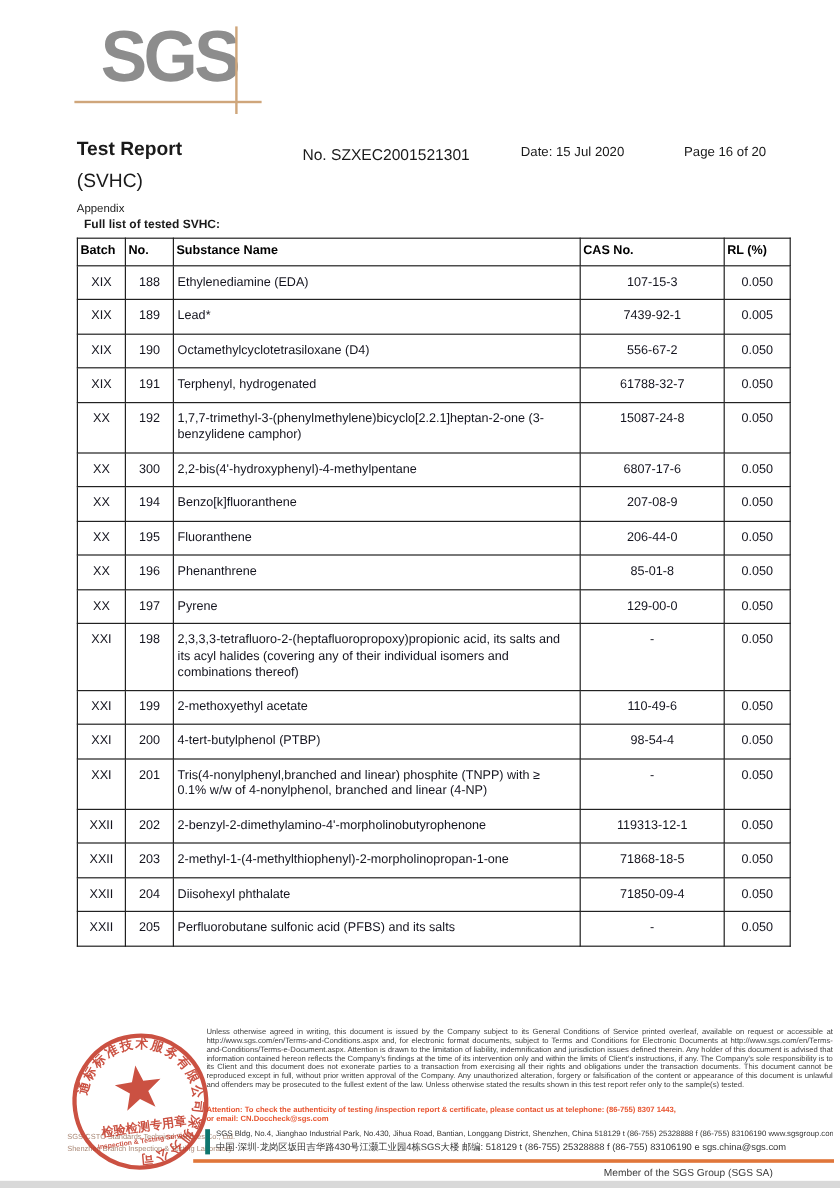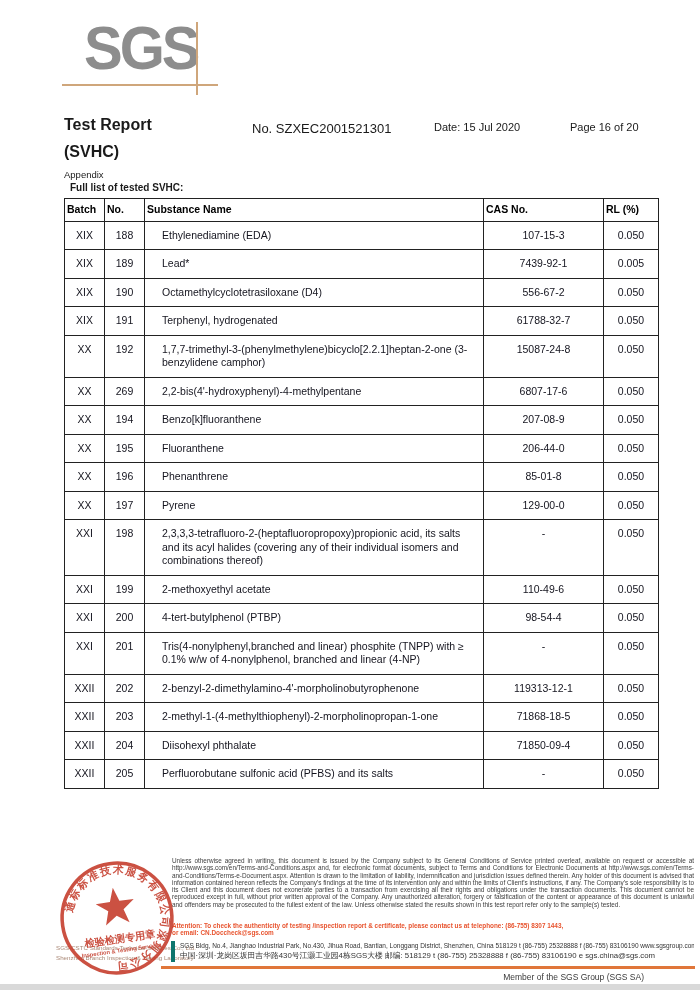--- a/index.html
+++ b/index.html
@@ -9,36 +9,36 @@
   .page { position:absolute; inset:0; background:#ffffff; }
 
   
   .logo-text { position:absolute; left:84px; top:14px; font-size:58px; font-weight:bold;
                color:#8d8d8d; letter-spacing:-3px; transform:scaleY(1.04); font-family:"Liberation Sans",sans-serif; }
   .logo-hline { position:absolute; left:62px; top:84px; width:156px; height:2px; background:#cfa67b; }
   .logo-vline { position:absolute; left:196px; top:22px; width:2px; height:73px; background:#cfa67b; }
 
   
   .rpt-title   { position:absolute; left:64px;  top:116px; font-size:16px; font-weight:bold; }
-  .rpt-sub     { position:absolute; left:64px;  top:143px; font-size:16px; font-weight:bold; }
+  .rpt-sub     { position:absolute; left:64px;  top:143px; font-size:16px; font-weight:normal; }
   .rpt-no      { position:absolute; left:252px; top:121px; font-size:13px; }
   .rpt-date    { position:absolute; left:434px; top:121px; font-size:11px; }
   .rpt-page    { position:absolute; left:570px; top:121px; font-size:11px; }
   .appendix    { position:absolute; left:64px;  top:169px; font-size:9.5px; font-weight:normal; }
   .list-title  { position:absolute; left:70px;  top:182px; font-size:10px;  font-weight:bold; }
 
   
   .svhc-table { position:absolute; left:64px; top:198px; width:594px;
                 border-collapse:collapse; table-layout:fixed; }
   .svhc-table th, .svhc-table td { border:1.5px solid #222; vertical-align:top;
                 font-size:10.5px; line-height:13.5px; color:#14141e; }
   .svhc-table th { font-weight:bold; text-align:left; padding:4px 2px; color:#000; }
   .svhc-table td { padding:7px 4px; }
   td.c-center { text-align:center; }
-  td.c-name   { text-align:left; padding-left:17px; padding-right:8px; }
+  td.c-name   { text-align:left; padding-left:3px; padding-right:8px; }
 
   
   .fineprint { position:absolute; left:172px; top:857px; width:522px; font-size:6.4px;
                line-height:7.3px; color:#3d3d3d; text-align:justify; }
   .attention { position:absolute; left:172px; top:922px; width:522px; font-size:6.4px;
                line-height:7.2px; color:#e8542f; font-weight:bold; }
   .company-lines { position:absolute; left:56px; top:943px; width:150px; z-index:1;
                font-size:6.2px; line-height:10px; color:#a98876; }
   .addr-block { position:absolute; left:171px; top:941px; width:523px; z-index:1;
                border-left:4px solid #0f766e; padding-left:5px; }
@@ -122,21 +122,21 @@
     <tr>
       <td class="c-center">XX</td>
       <td class="c-center">192</td>
       <td class="c-name">1,7,7-trimethyl-3-(phenylmethylene)bicyclo[2.2.1]heptan-2-one (3-benzylidene camphor)</td>
       <td class="c-center">15087-24-8</td>
       <td class="c-center">0.050</td>
     </tr>
 
     <tr>
       <td class="c-center">XX</td>
-      <td class="c-center">269</td>
+      <td class="c-center">300</td>
       <td class="c-name">2,2-bis(4'-hydroxyphenyl)-4-methylpentane</td>
       <td class="c-center">6807-17-6</td>
       <td class="c-center">0.050</td>
     </tr>
 
     <tr>
       <td class="c-center">XX</td>
       <td class="c-center">194</td>
       <td class="c-name">Benzo[k]fluoranthene</td>
       <td class="c-center">207-08-9</td>

